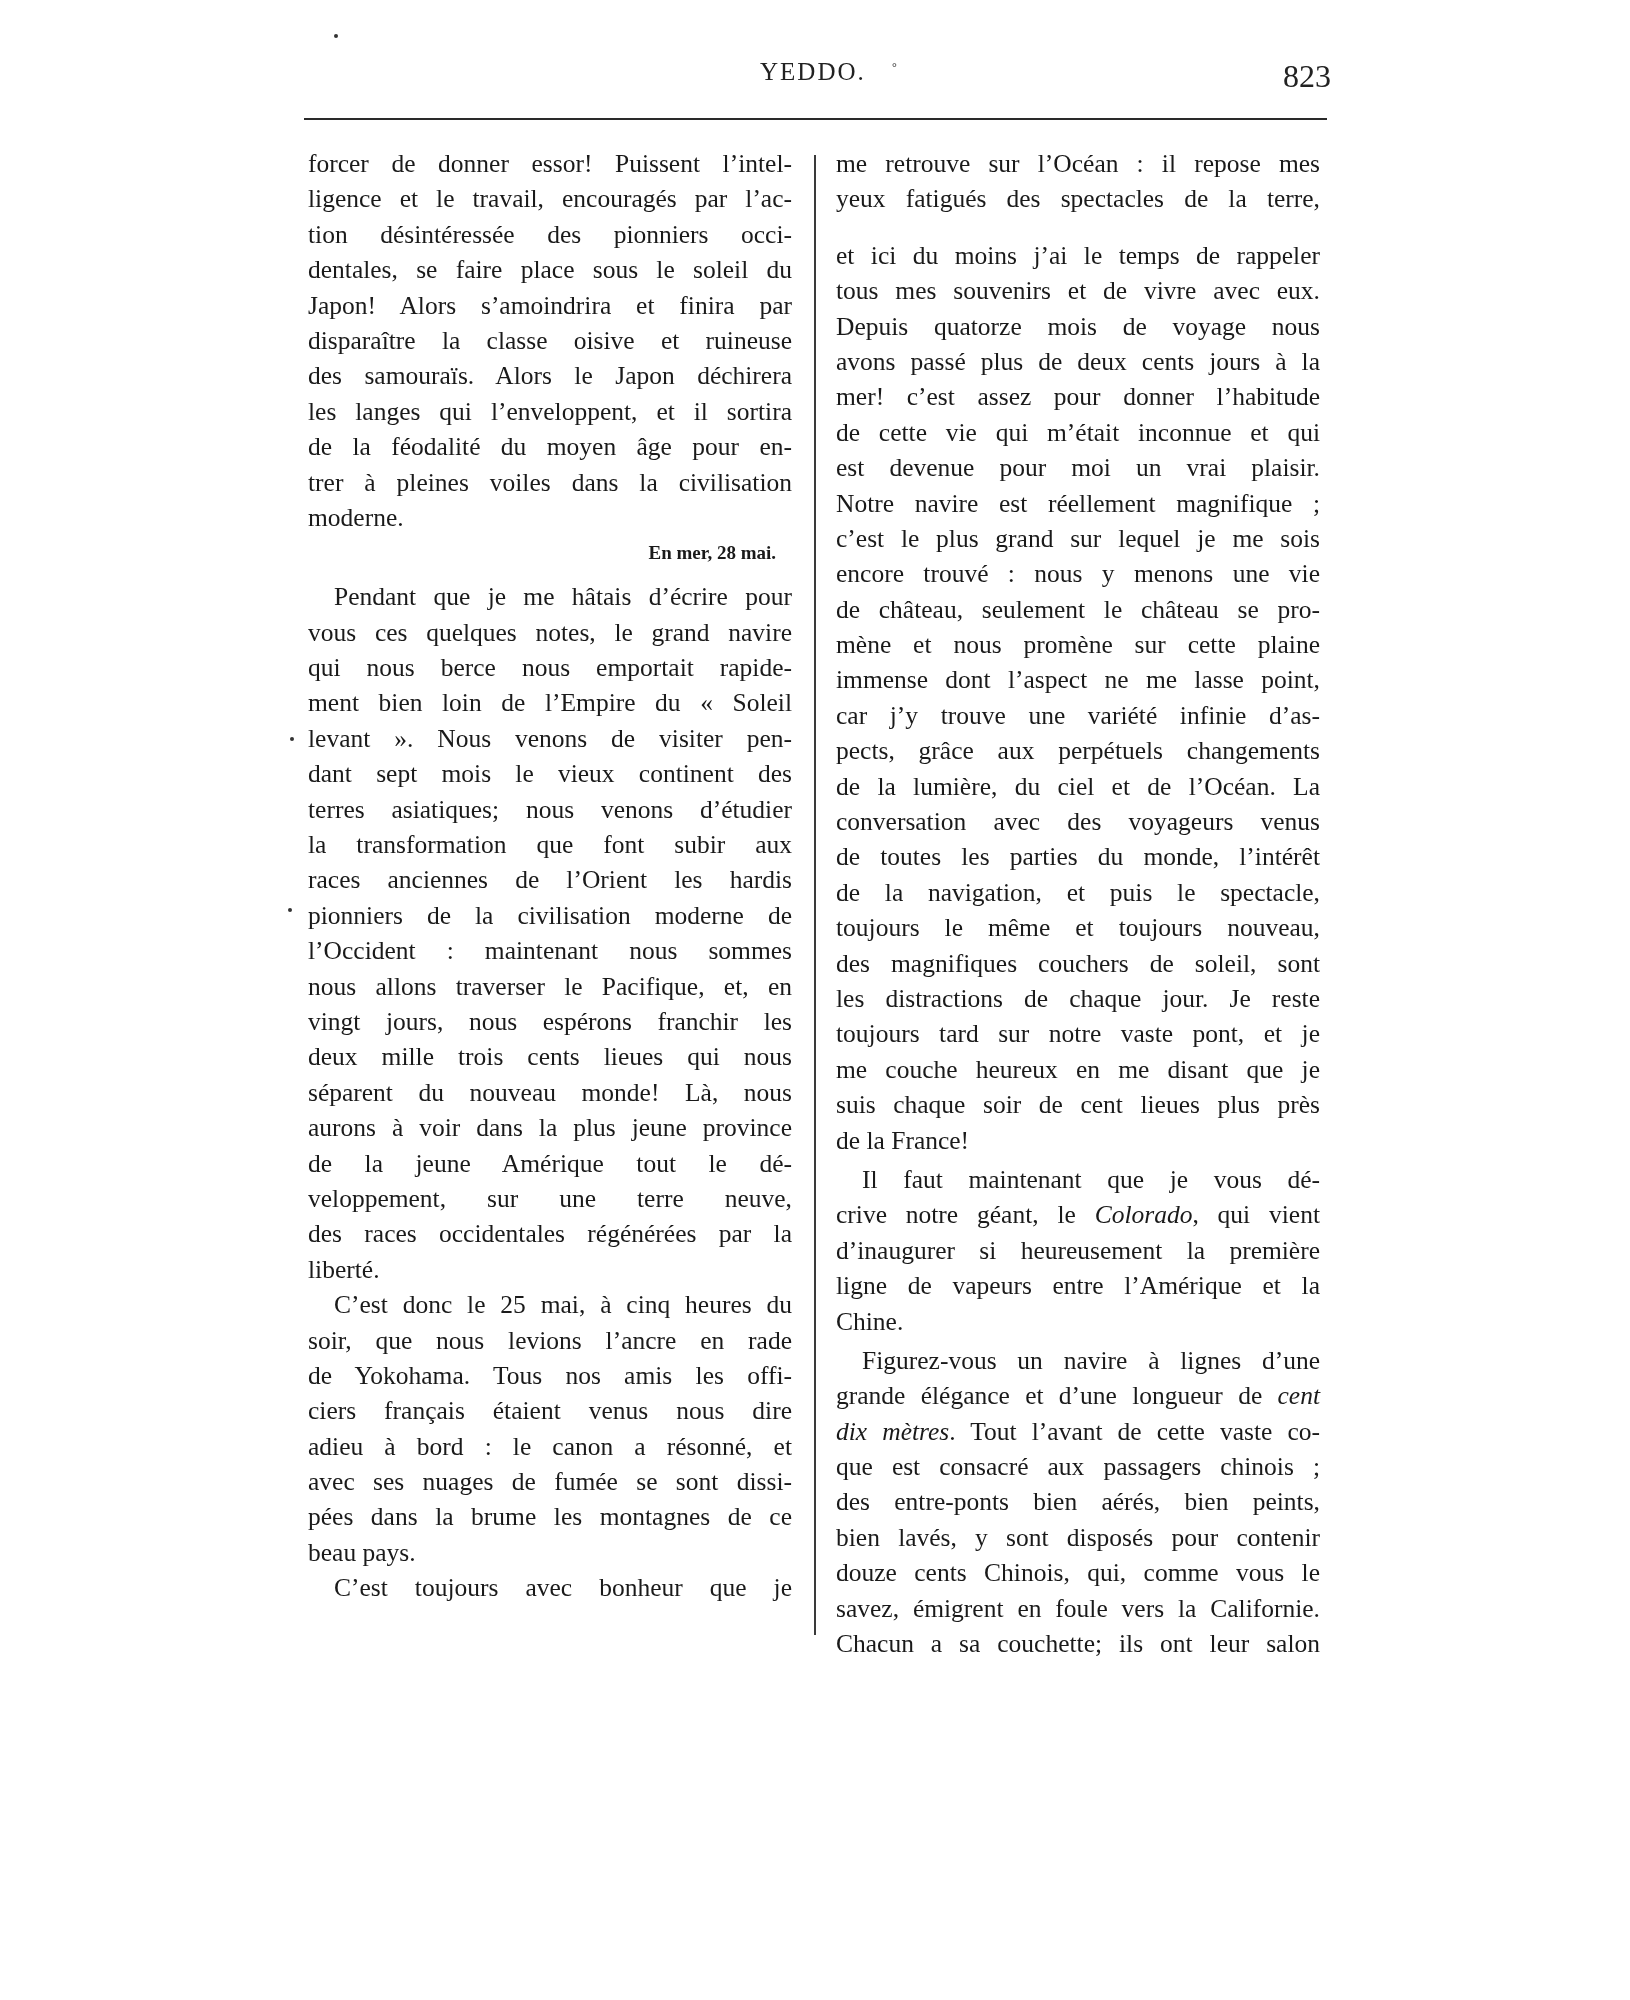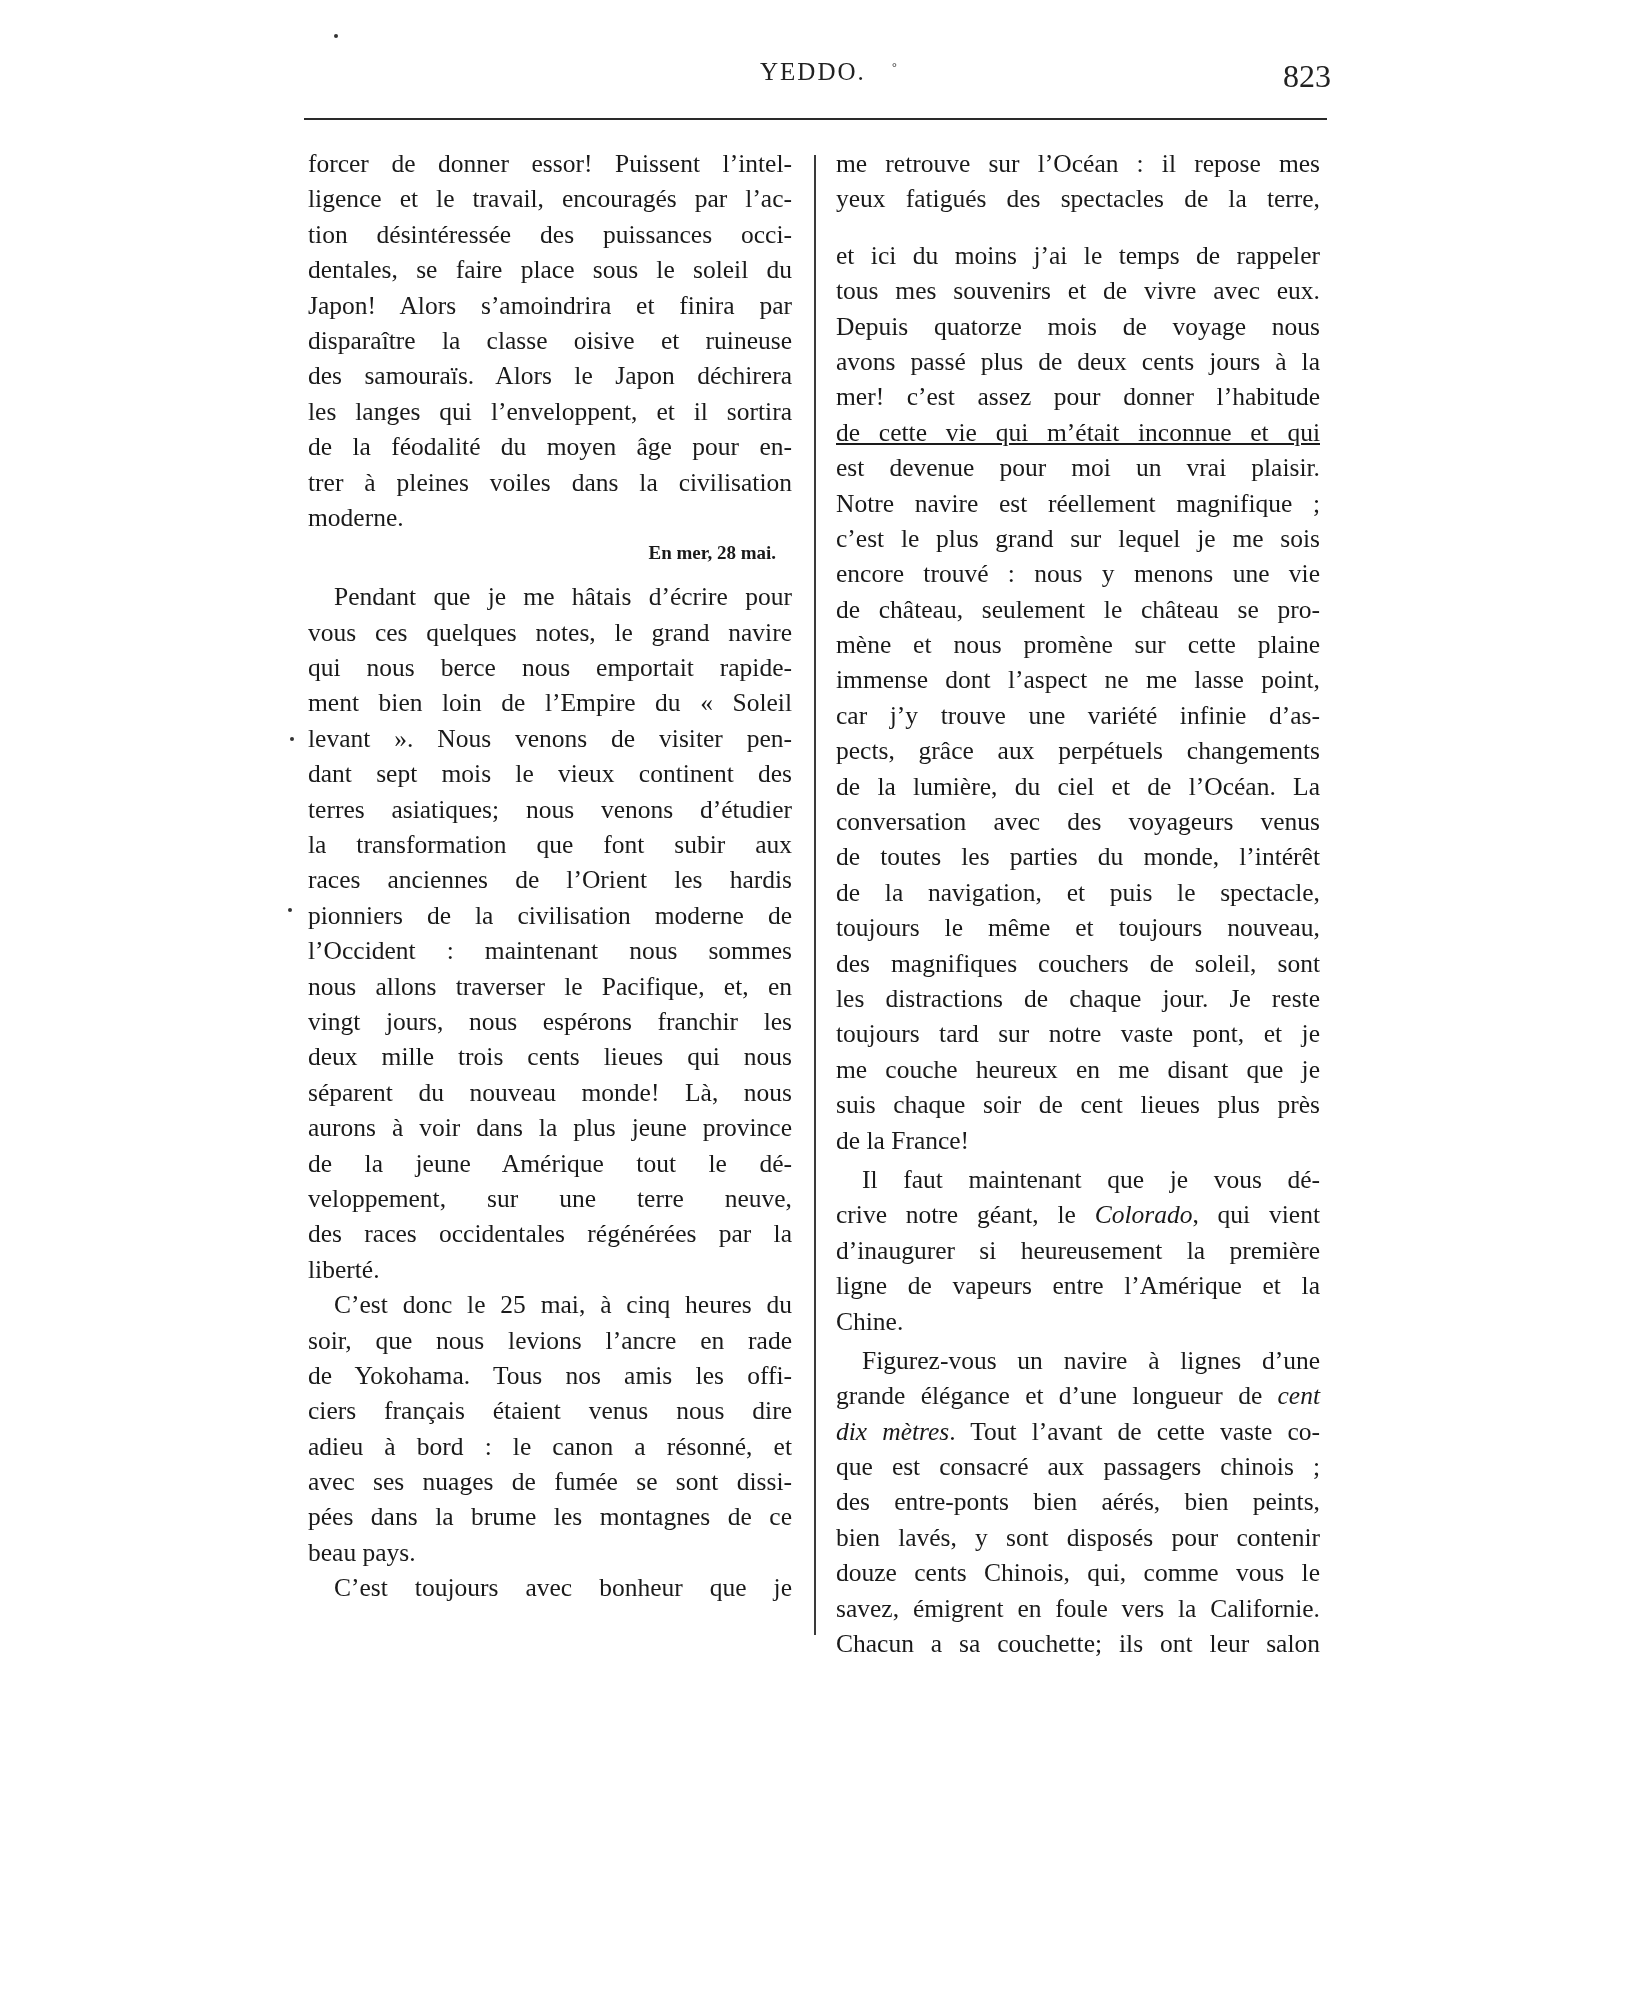--- a/index.html
+++ b/index.html
@@ -34,21 +34,21 @@
   <div class="header-rule"></div>
   <div class="col-rule"></div>
 
   <div class="speck" style="left:334px;top:34px;"></div>
   <div class="speck" style="left:290px;top:737px;"></div>
   <div class="speck" style="left:288px;top:908px;"></div>
 
   <div class="column col-left">
     <span class="line" style="white-space: normal;">forcer de donner essor! Puissent l’intel-</span>
     <span class="line" style="white-space: normal;">ligence et le travail, encouragés par l’ac-</span>
-    <span class="line" style="white-space: normal;">tion désintéressée des puissances occi-</span>
+    <span class="line" style="white-space: normal;">tion désintéressée des pionniers occi-</span>
     <span class="line" style="white-space: normal;">dentales, se faire place sous le soleil du</span>
     <span class="line" style="white-space: normal;">Japon! Alors s’amoindrira et finira par</span>
     <span class="line" style="white-space: normal;">disparaître la classe oisive et ruineuse</span>
     <span class="line" style="white-space: normal;">des samouraïs. Alors le Japon déchirera</span>
     <span class="line" style="white-space: normal;">les langes qui l’enveloppent, et il sortira</span>
     <span class="line" style="white-space: normal;">de la féodalité du moyen âge pour en-</span>
     <span class="line" style="white-space: normal;">trer à pleines voiles dans la civilisation</span>
     <span class="line last">moderne.</span>
     <span class="line dateline">En mer, 28 mai.</span>
     <span class="line indent gap-before" style="white-space: normal;">Pendant que je me hâtais d’écrire pour</span>
@@ -83,21 +83,21 @@
   </div>
 
   <div class="column col-right">
     <span class="line" style="white-space: normal;">me retrouve sur l’Océan : il repose mes</span>
     <span class="line" style="white-space: normal;">yeux fatigués des spectacles de la terre,</span>
     <span class="line" style="white-space: normal; margin-top: 21px;">et ici du moins j’ai le temps de rappeler</span>
     <span class="line" style="white-space: normal;">tous mes souvenirs et de vivre avec eux.</span>
     <span class="line" style="white-space: normal;">Depuis quatorze mois de voyage nous</span>
     <span class="line" style="white-space: normal;">avons passé plus de deux cents jours à la</span>
     <span class="line" style="white-space: normal;">mer! c’est assez pour donner l’habitude</span>
-    <span class="line" style="white-space: normal; text-decoration: underline;">de cette vie qui m’était inconnue et qui</span>
+    <span class="line" style="white-space: normal;">de cette vie qui m’était inconnue et qui</span>
     <span class="line" style="white-space: normal;">est devenue pour moi un vrai plaisir.</span>
     <span class="line" style="white-space: normal;">Notre navire est réellement magnifique ;</span>
     <span class="line" style="white-space: normal;">c’est le plus grand sur lequel je me sois</span>
     <span class="line" style="white-space: normal;">encore trouvé : nous y menons une vie</span>
     <span class="line" style="white-space: normal;">de château, seulement le château se pro-</span>
     <span class="line" style="white-space: normal;">mène et nous promène sur cette plaine</span>
     <span class="line" style="white-space: normal;">immense dont l’aspect ne me lasse point,</span>
     <span class="line" style="white-space: normal;">car j’y trouve une variété infinie d’as-</span>
     <span class="line" style="white-space: normal;">pects, grâce aux perpétuels changements</span>
     <span class="line" style="white-space: normal;">de la lumière, du ciel et de l’Océan. La</span>

